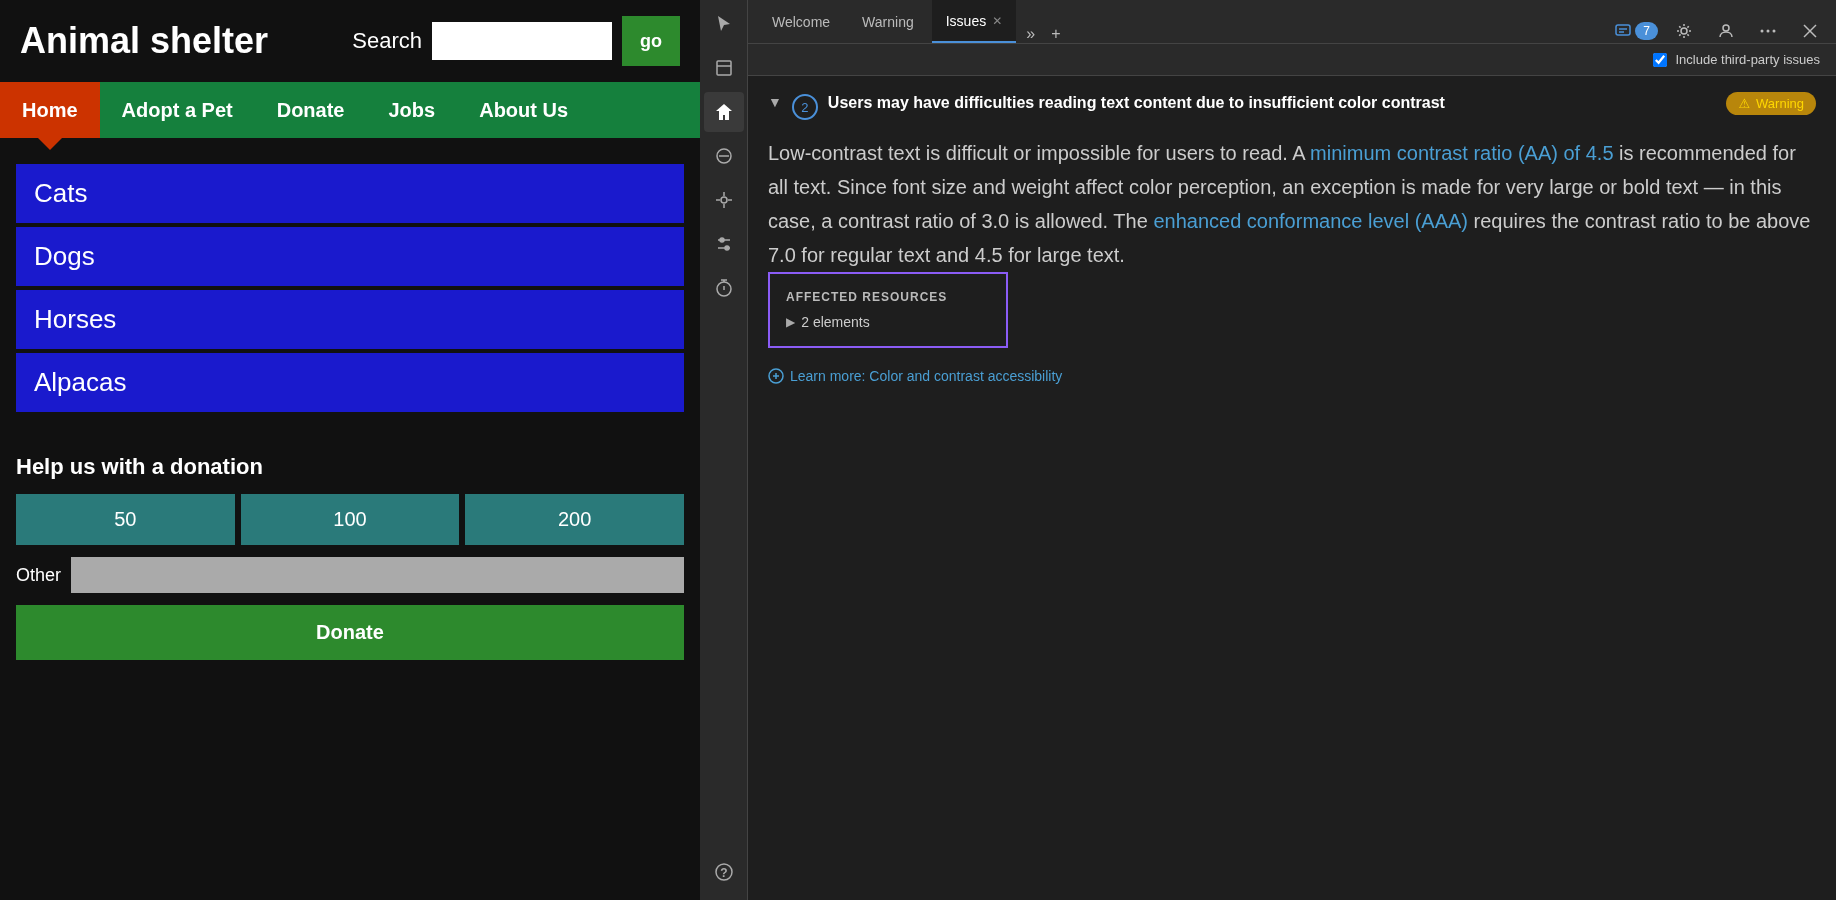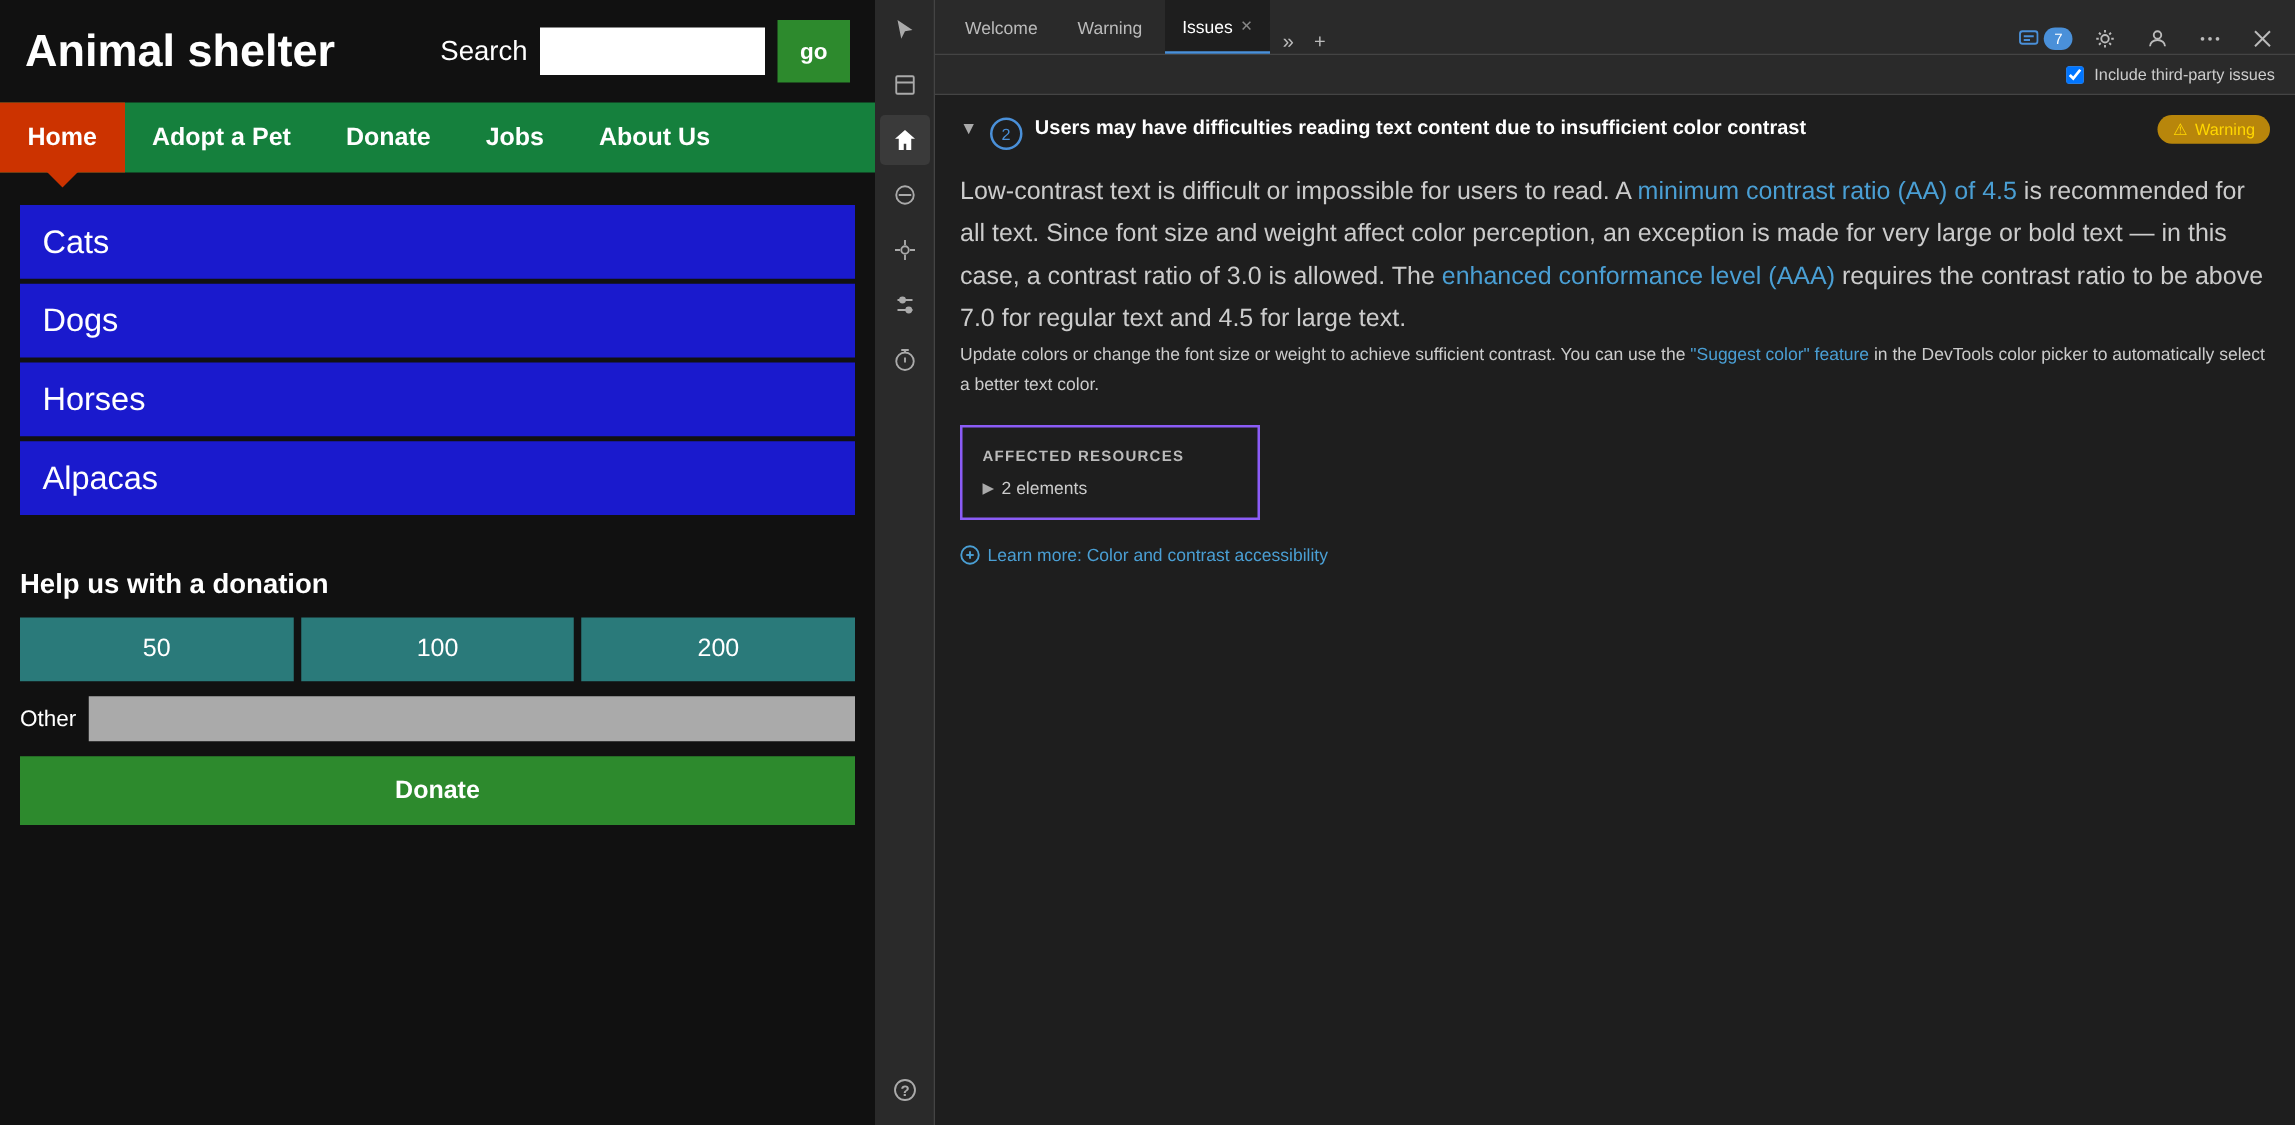--- a/index.html
+++ b/index.html
@@ -601,23 +601,20 @@
           <span>Warning</span>
         </div>
       </div>
 
       
       <div id="issue-description">
         Low-contrast text is difficult or impossible for users to read. A <a class="issue-link" href="#">minimum contrast ratio (AA) of 4.5</a> is recommended for all text. Since font size and weight affect color perception, an exception is made for very large or bold text — in this case, a contrast ratio of 3.0 is allowed. The <a class="issue-link" href="#">enhanced conformance level (AAA)</a> requires the contrast ratio to be above 7.0 for regular text and 4.5 for large text.
       </div>
 
       
-      <div id="issue-update-text">
-        Update colors or change the font size or weight to achieve sufficient contrast. You can use the <a class="issue-link" href="#">"Suggest color" feature</a> in the DevTools color picker to automatically select a better text color.
-      </div>
 
       
       <div id="affected-resources">
         <div id="affected-title">AFFECTED RESOURCES</div>
         <div id="affected-elements">
           <span class="expand-arrow">▶</span>
           <span>2 elements</span>
         </div>
       </div>
 

